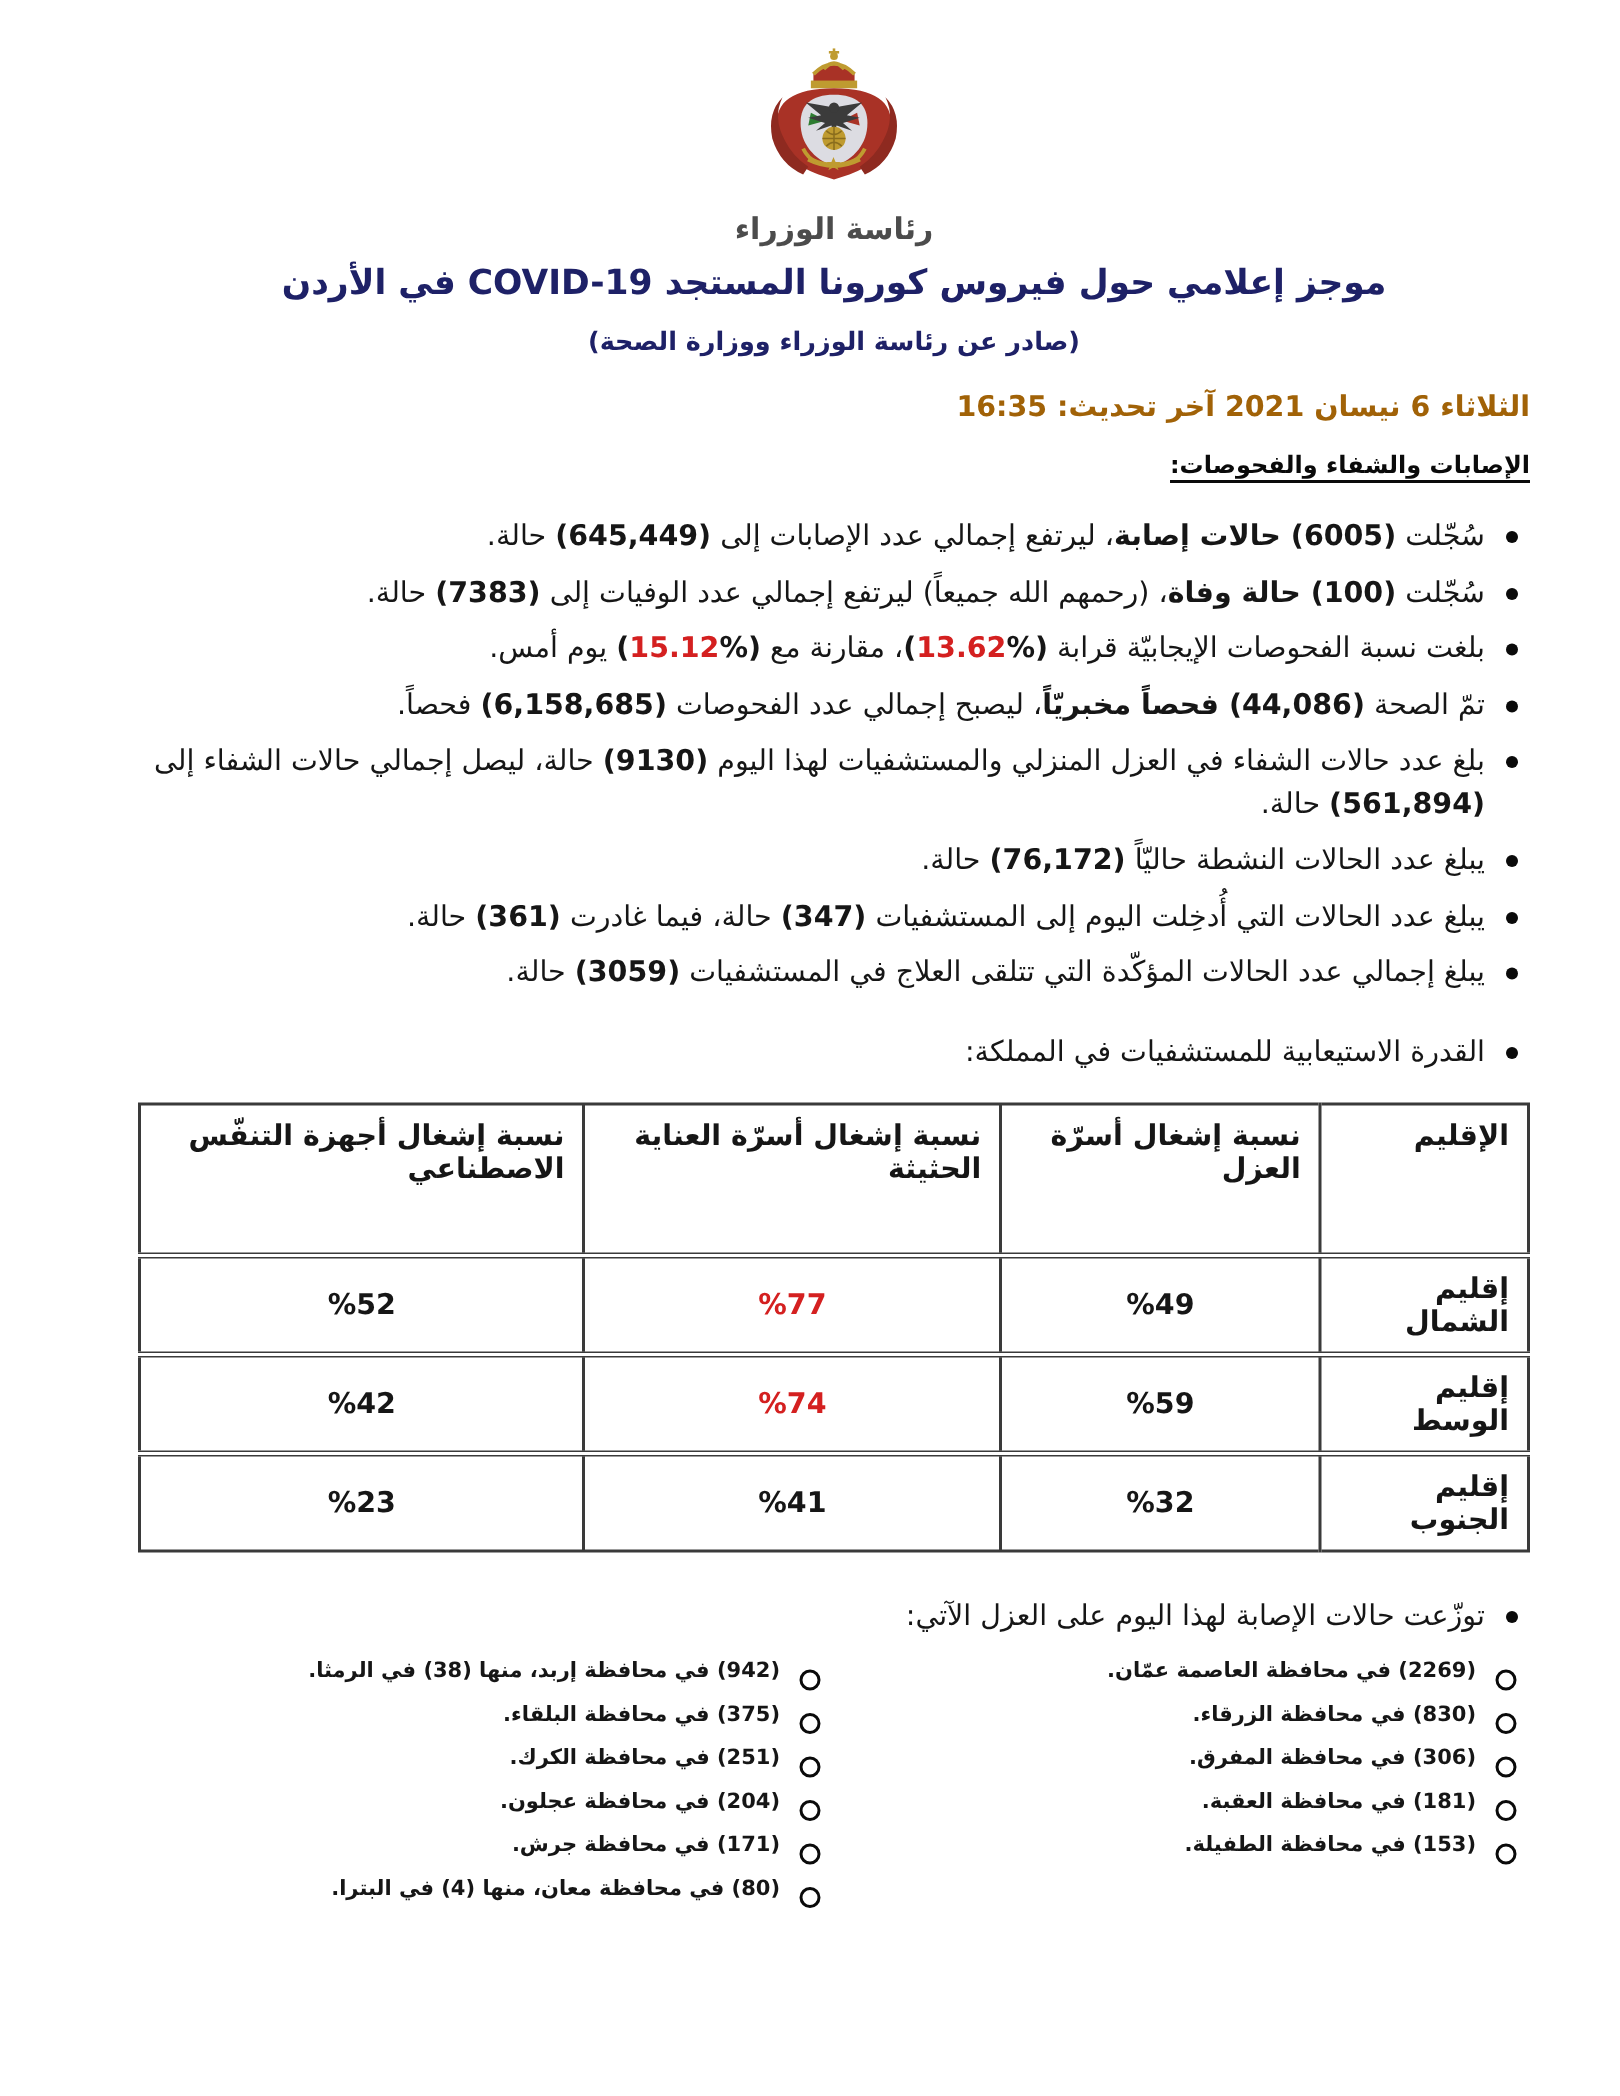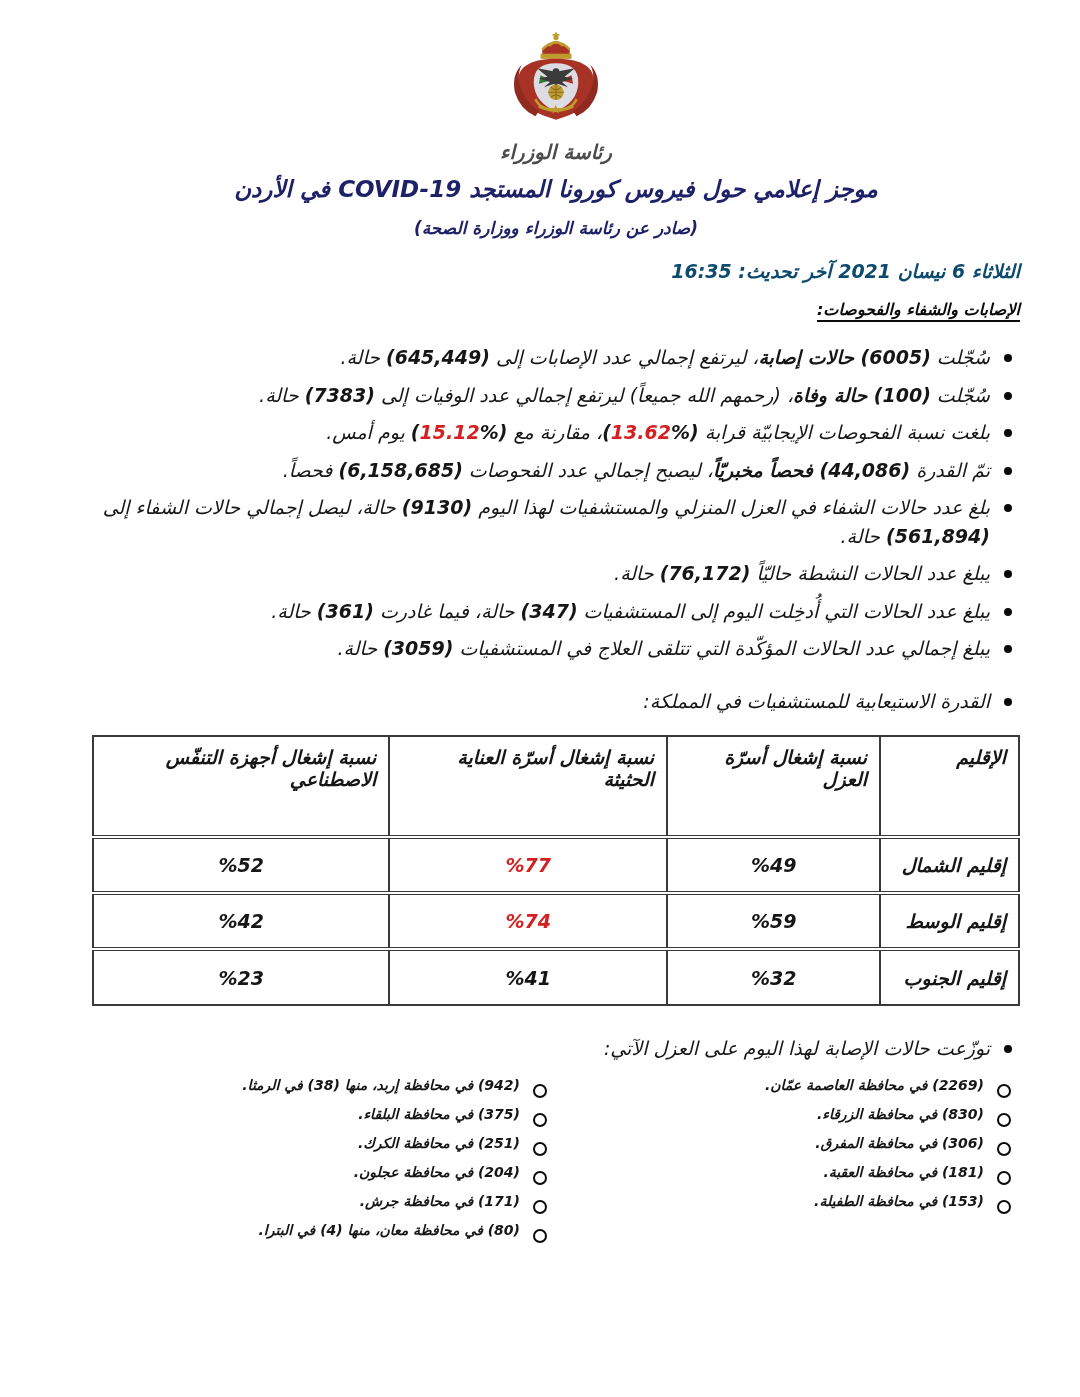--- a/index.html
+++ b/index.html
@@ -4,39 +4,39 @@
 <style>
   * { margin:0; padding:0; box-sizing:border-box; }
   html,body { background:#ffffff; }
   body {
     width:1080px; height:1397px;
     font-family:"DejaVu Sans", sans-serif;
     color:#161616;
     direction:rtl;
     overflow:hidden;
   }
-  .page { padding:30px 60px 0 92px;font-style:italic; }
+  .page { padding:30px 60px 0 92px; }
 
   
   .logo-wrap { text-align:center; }
   .calligraphy {
     font-size:20px; font-weight:bold; color:#4c4c4c;
     margin-top:2px; letter-spacing:1px;
   }
   .title {
     text-align:center; font-size:23px; font-weight:bold;
     color:#1e2167; margin-top:12px;
   }
   .subtitle {
     text-align:center; font-size:17px; font-weight:bold;
     color:#1e2167; margin-top:16px;
   }
   .date-line {
     text-align:right; font-size:19px; font-weight:bold;
-    color:#0c4a6e; margin-top:22px;
+    color:#a16207; margin-top:22px;
   }
   .section-header {
     text-align:right; font-size:16px; font-weight:bold;
     color:#0a0a0a; margin-top:18px;
   }
   .section-header span {
     text-decoration:underline;
     text-decoration-thickness:2px;
     text-underline-offset:5px;
   }
@@ -144,21 +144,21 @@
 
   <div class="title">موجز إعلامي حول فيروس كورونا المستجد COVID-19 في الأردن</div>
   <div class="subtitle">(صادر عن رئاسة الوزراء ووزارة الصحة)</div>
   <div class="date-line">الثلاثاء 6 نيسان 2021 آخر تحديث: 16:35</div>
   <div class="section-header"><span>الإصابات والشفاء والفحوصات:</span></div>
 
   <ul class="stats">
     <li><span>سُجّلت </span><span class="b">(6005) حالات إصابة</span><span>، ليرتفع إجمالي عدد الإصابات إلى </span><span class="b">(645,449)</span><span> حالة.</span></li>
     <li><span>سُجّلت </span><span class="b">(100) حالة وفاة</span><span>، (رحمهم الله جميعاً) ليرتفع إجمالي عدد الوفيات إلى </span><span class="b">(7383)</span><span> حالة.</span></li>
     <li><span>بلغت نسبة الفحوصات الإيجابيّة قرابة </span><span class="b">(%</span><span class="b red">13.62</span><span class="b">)</span><span>، مقارنة مع </span><span class="b">(%</span><span class="b red">15.12</span><span class="b">)</span><span> يوم أمس.</span></li>
-    <li><span>تمّ القدرة </span><span class="b">(44,086) فحصاً مخبريّاً</span><span>، ليصبح إجمالي عدد الفحوصات </span><span class="b">(6,158,685)</span><span> فحصاً.</span></li>
+    <li><span>تمّ الصحة </span><span class="b">(44,086) فحصاً مخبريّاً</span><span>، ليصبح إجمالي عدد الفحوصات </span><span class="b">(6,158,685)</span><span> فحصاً.</span></li>
     <li><span>بلغ عدد حالات الشفاء في العزل المنزلي والمستشفيات لهذا اليوم </span><span class="b">(9130)</span><span> حالة، ليصل إجمالي حالات الشفاء إلى </span><span class="b">(561,894)</span><span> حالة.</span></li>
     <li><span>يبلغ عدد الحالات النشطة حاليّاً </span><span class="b">(76,172)</span><span> حالة.</span></li>
     <li><span>يبلغ عدد الحالات التي أُدخِلت اليوم إلى المستشفيات </span><span class="b">(347)</span><span> حالة، فيما غادرت </span><span class="b">(361)</span><span> حالة.</span></li>
     <li><span>يبلغ إجمالي عدد الحالات المؤكّدة التي تتلقى العلاج في المستشفيات </span><span class="b">(3059)</span><span> حالة.</span></li>
   </ul>
 
   <ul class="single capacity">
     <li>القدرة الاستيعابية للمستشفيات في المملكة:</li>
   </ul>
 

